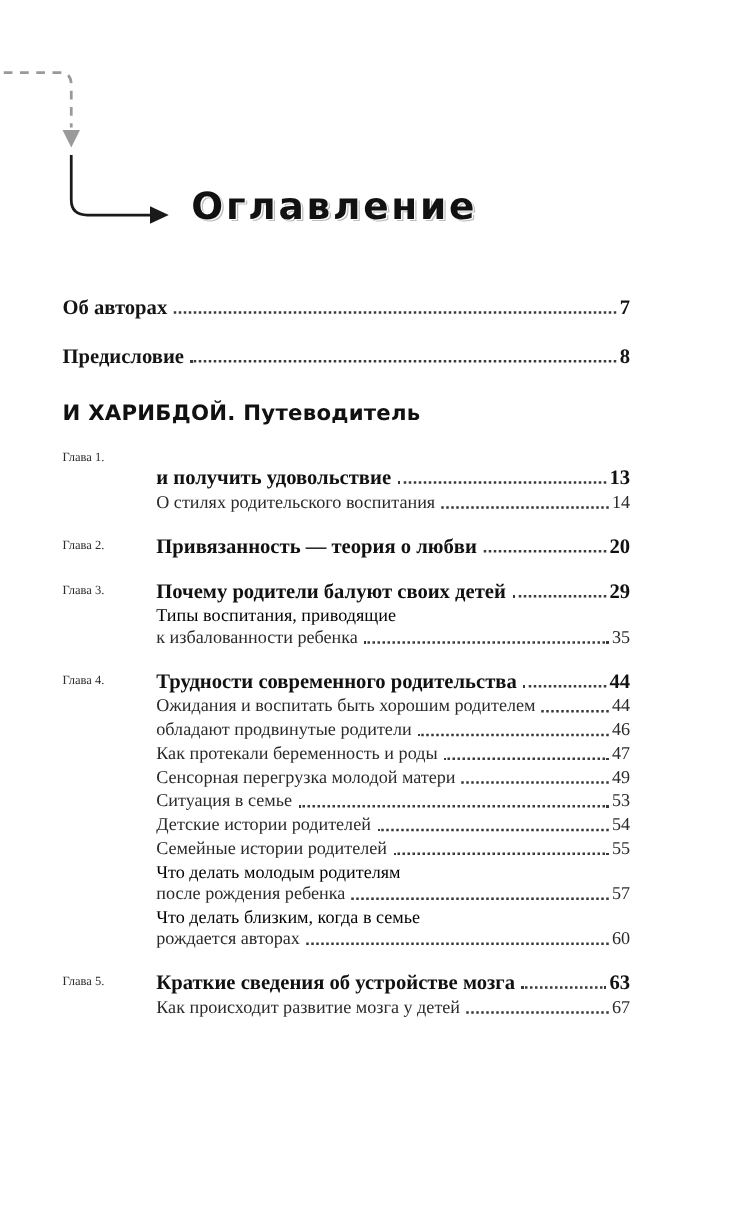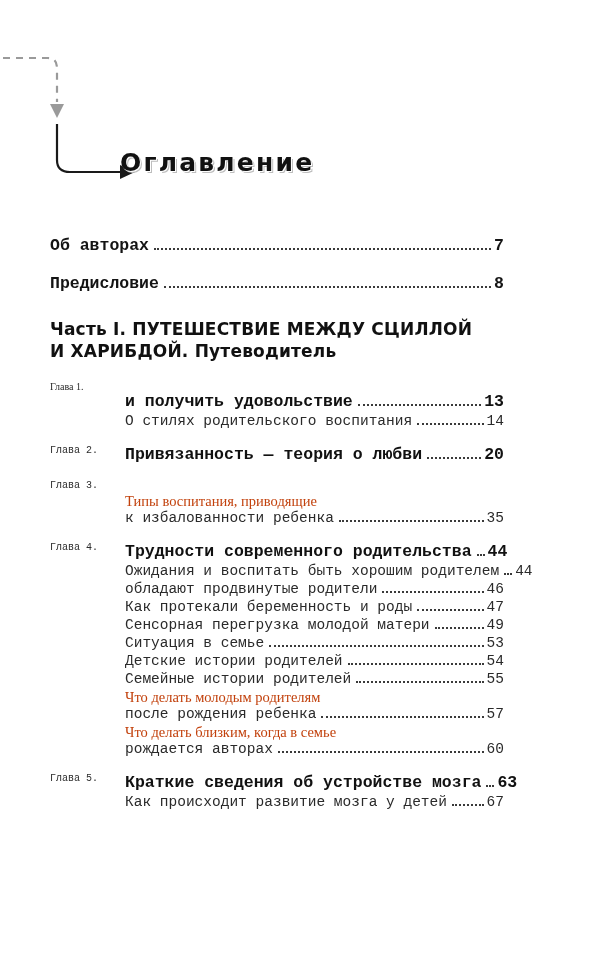--- a/index.html
+++ b/index.html
@@ -22,44 +22,43 @@
     left: 0;
     top: 50px;
     width: 200px;
     height: 140px;
     pointer-events: none;
   }
 
   
   #toc-title {
     position: absolute;
-    left: 120px;
+    left: 153px;
     top: 148px;
     font-family: "DejaVu Sans", sans-serif;
     font-weight: 700;
-    font-size: 25px;
+    font-size: 30px;
     letter-spacing: 2.2px;
     color: #111111;
     text-shadow: 1px 1px 0 #ffffff, 2px 2px 0 #bdbdbd;
     white-space: nowrap;
   }
 
   
   #toc-body {
     position: absolute;
     left: 50px;
     top: 236px;
     width: 454px;
   }
 
   .entry {
     display: flex;
-    align-items: flex-start;
+    align-items: center;
     width: 100%;
-    font-family: Liberation Mono, monospace;
   }
 
   .entry-label {
     flex: 0 0 auto;
     width: 75px;
     font-size: 10px;
     color: #2b2b2b;
     white-space: nowrap;
   }
 
@@ -151,21 +150,21 @@
   }
 
   
   .row-plain {
     display: block;
     white-space: nowrap;
   }
   .row-plain.sub {
     padding-left: 75px;
     font-size: 14.5px;
-    color: #c2410c;
+    color: #000000;
   }
   .gap-md { height: 14px; }
 </style>
 </head>
 <body>
 
 <svg id="deco-arrow" viewBox="0 0 200 140" xmlns="http://www.w3.org/2000/svg">
   <path d="M -10 8 L 48 8 Q 57 8 57 18 L 57 52" fill="none" stroke="#9a9a9a" stroke-width="2.2" stroke-dasharray="7 6" stroke-linecap="butt"></path>
   <path d="M 50 54 L 57 68 L 64 54 Z" fill="#9a9a9a"></path>
   <path d="M 57 74 L 57 110 Q 57 122 70 122 L 122 122" fill="none" stroke="#1a1a1a" stroke-width="2.2" stroke-linecap="butt"></path>
@@ -186,21 +185,20 @@
 
   <div class="entry row-front">
     <div class="entry-main">
       <span class="entry-text">Предисловие</span>
       <span class="leader"></span>
       <span class="page-num">8</span>
     </div>
   </div>
 
   <div class="part-heading">
-    <span class="pt-line">Часть I. ПУТЕШЕСТВИЕ МЕЖДУ СЦИЛЛОЙ</span>
     <span class="pt-line">И ХАРИБДОЙ. Путеводитель</span>
   </div>
 
   <div class="row-plain chap-first" style="display:flex;">
     <span class="entry-label">Глава 1.</span>
   </div>
   <div class="entry row-chapter">
     <div class="entry-label"></div>
     <div class="entry-main">
       <span class="entry-text">и получить удовольствие</span>
@@ -224,20 +222,25 @@
       <span class="entry-text">Привязанность — теория о любви</span>
       <span class="leader"></span>
       <span class="page-num">20</span>
     </div>
   </div>
 
   <div class="gap-md"></div>
 
   <div class="entry row-chapter">
     <div class="entry-label">Глава 3.</div>
+    <div class="entry-main">
+      <span class="entry-text">Почему родители балуют своих детей</span>
+      <span class="leader"></span>
+      <span class="page-num">29</span>
+    </div>
   </div>
   <div class="row-plain sub">Типы воспитания, приводящие</div>
   <div class="entry row-sub">
     <div class="entry-main">
       <span class="entry-text">к избалованности ребенка</span>
       <span class="leader"></span>
       <span class="page-num">35</span>
     </div>
   </div>
 

